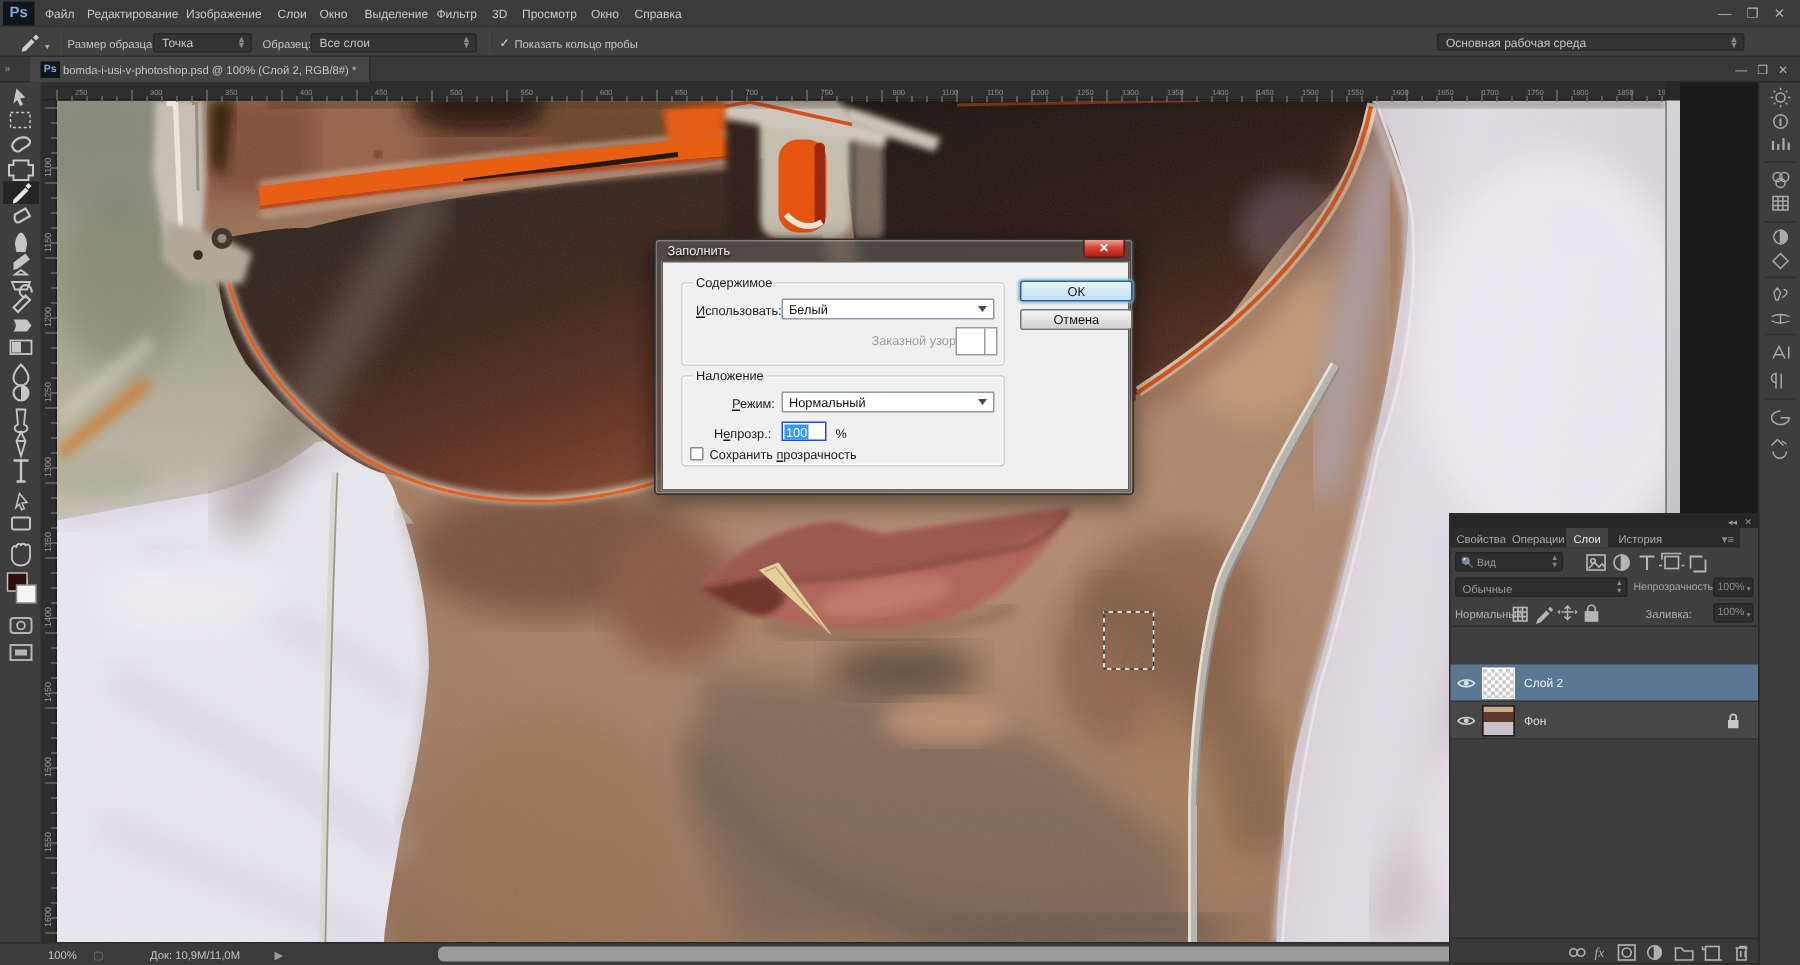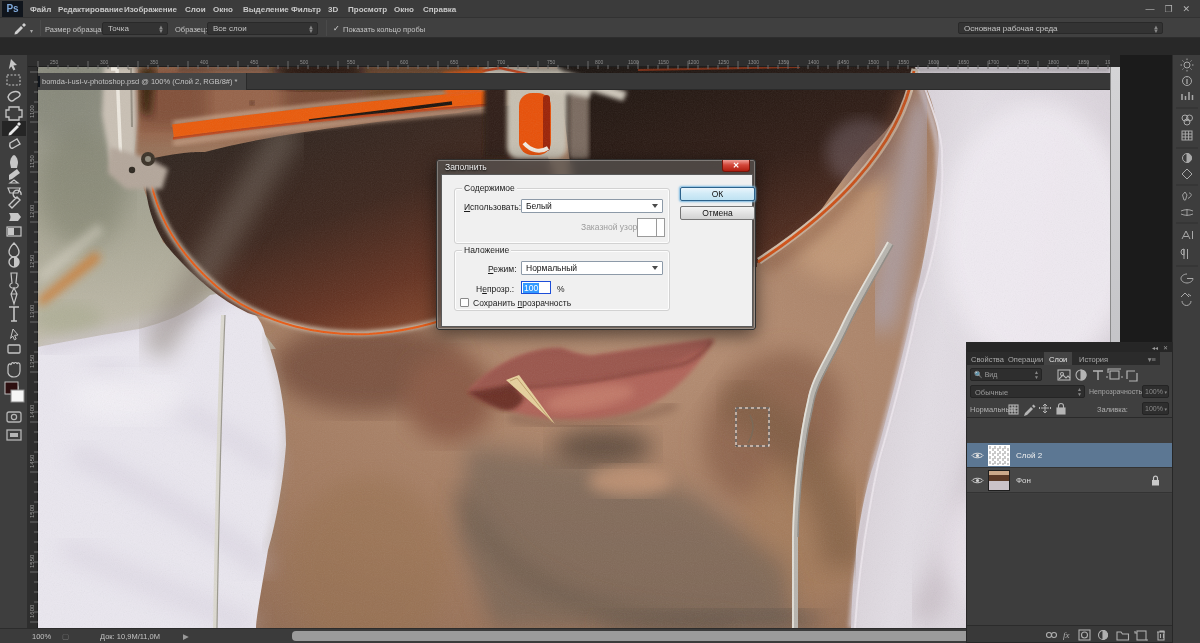--- a/index.html
+++ b/index.html
@@ -6,35 +6,35 @@
   html,body { width:1200px; height:643px; overflow:hidden; background:#282828;
     font-family:"Liberation Sans", sans-serif; }
   #app { position:relative; width:1200px; height:643px; }
   .abs { position:absolute; }
 
   
   #menubar { left:0; top:0; width:1200px; height:18px; background:#3b3b3b;
     border-bottom:1px solid #323232; color:#c9c9c9; font-size:8px; }
   #pslogo { left:2px; top:1px; width:21px; height:16px; background:#10151c;
     color:#7fa8d9; font-weight:bold; font-size:10px; text-align:center; line-height:16px; }
-  .menu { position:absolute; top:5px;font-weight:bold; }
+  .menu { position:absolute; top:5px; }
   #wbtns { right:10px; top:4px; color:#b5b5b5; font-size:9px; }
 
   
   #optbar { left:0; top:18px; width:1200px; height:20px; background:#404040;
     border-bottom:1px solid #2d2d2d; color:#c5c5c5; font-size:7.5px; }
   .drop { position:absolute; background:#333333; border:1px solid #292929;
     border-radius:2px; color:#c4c4c4; font-size:8px; line-height:11px; padding-left:5px; }
   .updn { position:absolute; right:3px; top:2px; color:#8a8a8a; font-size:6px; line-height:4px; }
   .vsep { position:absolute; top:2px; width:1px; height:16px; background:#333;
     border-right:1px solid #4a4a4a; }
 
   
   #tabbar { left:0; top:38px; width:1200px; height:17px; background:#383838;
-    border-bottom:1px solid #2a2a2a; color:#c4c4c4; font-size:7.5px;margin-top:35px; }
+    border-bottom:1px solid #2a2a2a; color:#c4c4c4; font-size:7.5px; }
   #tab1 { position:absolute; left:20px; top:0; height:17px; background:#454545;
     border-right:1px solid #2a2a2a; padding:4px 8px 0 4px; }
   #psfile { position:absolute; left:7px; top:3px; width:13px; height:11px; background:#10151c;
     color:#7fa8d9; font-weight:bold; font-size:7px; text-align:center; line-height:11px; }
 
   
   #tools { left:0; top:55px; width:28px; height:573px; background:#3e3e3e;
     border-right:1px solid #2e2e2e; }
 
   

